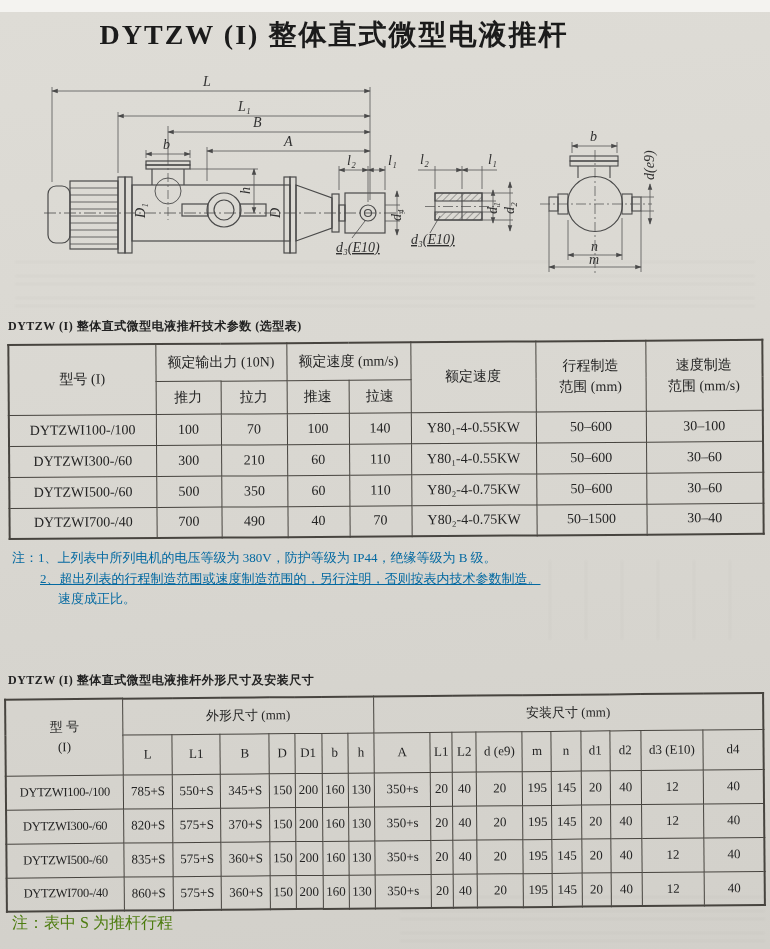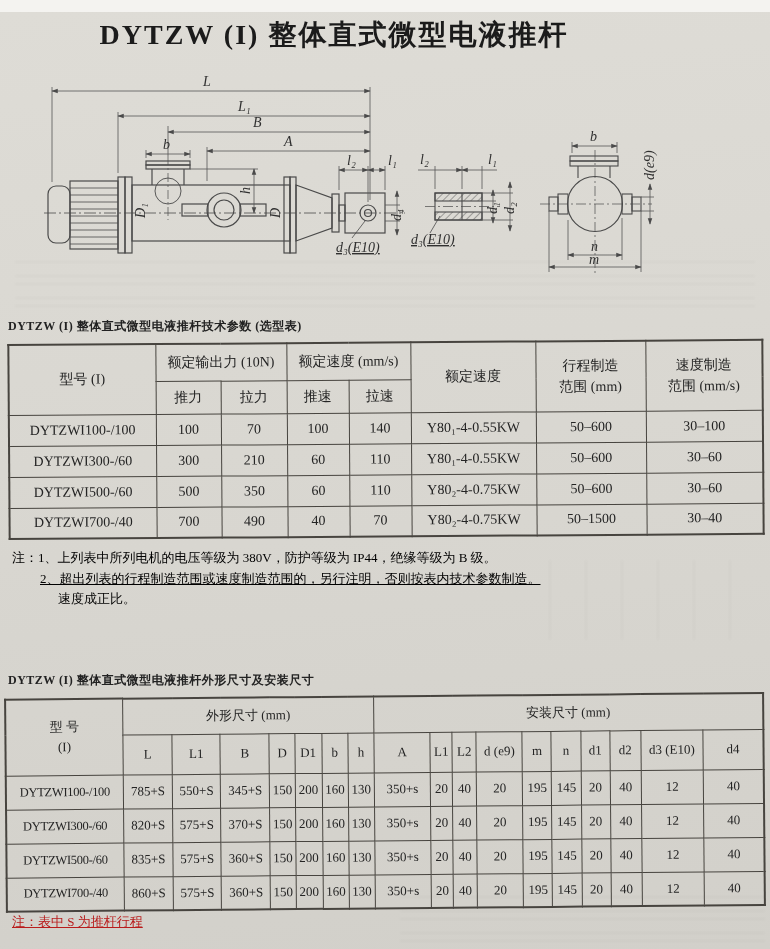--- a/index.html
+++ b/index.html
@@ -56,26 +56,26 @@
   }
   #dim-table{
     left:5px;top:696px;width:760px;font-size:13px;
     transform:rotate(-0.5deg);transform-origin:40% 50%;
     border:2px solid #47443f;
   }
   #dim-table td{font-size:13px;}
   #dim-table td.model{font-size:12.5px;letter-spacing:-0.3px;}
   .notes{
     position:absolute;left:12px;top:548px;width:750px;
-    font-size:13px;line-height:20.5px;color:#000000;
+    font-size:13px;line-height:20.5px;color:#0369a1;
   }
   .notes .n-item{padding-left:28px;text-decoration:underline;}
   .notes .n-cont{padding-left:46px;}
   .footnote{
-    position:absolute;left:12px;top:913px;font-size:13px;color:#b91c1c;text-decoration:underline;
+    position:absolute;left:12px;top:913px;font-size:16px;color:#4d7c0f;
   }
   .two-line{line-height:1.55;}
 </style>
 </head>
 <body>
 
 <div class="paper"></div>
 
 <div class="ghost ghost-rows" style="top:255px;left:15px;width:740px;height:52px;"></div>
 <div class="ghost ghost-cols" style="top:560px;right:5px;width:250px;height:80px;"></div>

